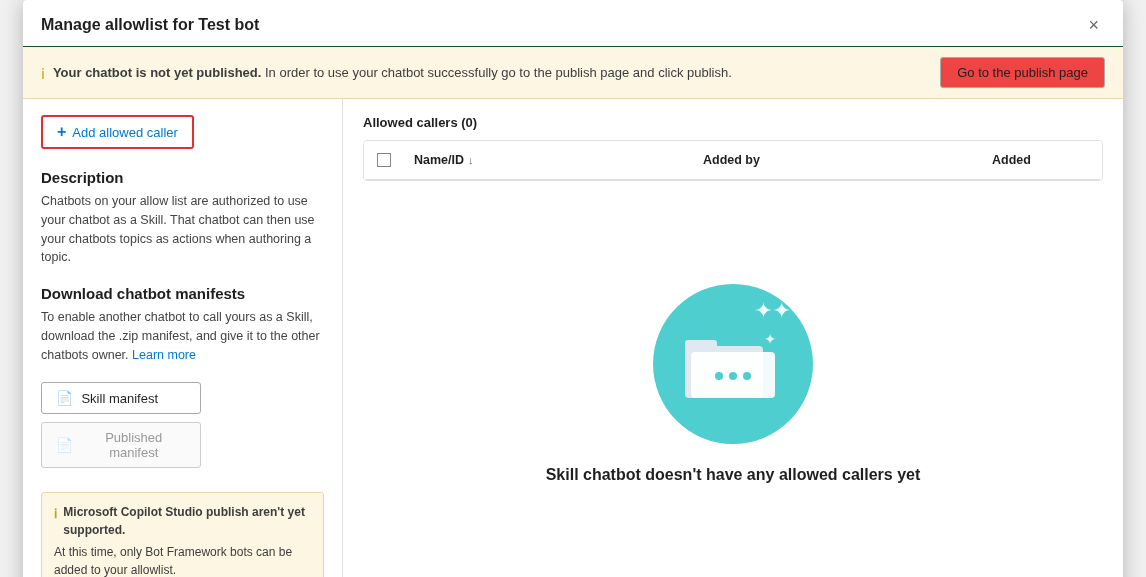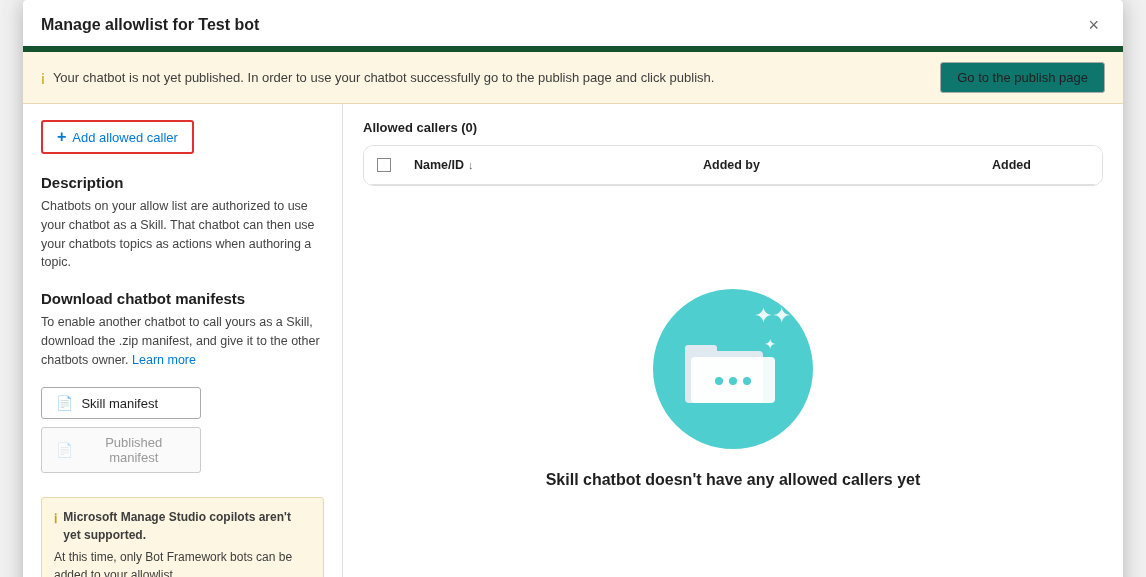--- a/index.html
+++ b/index.html
@@ -18,21 +18,21 @@
       box-shadow: 0 2px 20px rgba(0,0,0,0.25);
       width: 1100px;
       max-width: 1100px;
       overflow: hidden;
     }
     .modal-header {
       display: flex;
       align-items: center;
       justify-content: space-between;
       padding: 14px 18px 10px 18px;
-      border-bottom: 6px solid #14532d;
+      border-bottom: 1px solid #14532d;
     }
     .modal-title {
       font-size: 16px;
       font-weight: 600;
       color: #1f1f1f;
     }
     .close-btn {
       background: none;
       border: none;
       cursor: pointer;
@@ -56,24 +56,24 @@
       gap: 8px;
       font-size: 13px;
       color: #3d3d3d;
     }
     .info-icon {
       color: #c8a010;
       font-size: 15px;
       flex-shrink: 0;
     }
     .warning-banner-left strong {
-      font-weight: 400;
+      font-weight: 700;
     }
     .publish-btn {
-      background: #0f766e;
+      background: #ef4444;
       border: 1px solid #aaa;
       border-radius: 3px;
       padding: 7px 16px;
       font-size: 13px;
       cursor: pointer;
       white-space: nowrap;
       color: #1f1f1f;
     }
     .modal-body {
       display: flex;
@@ -171,21 +171,21 @@
       flex-direction: column;
     }
     .callers-header {
       font-size: 13px;
       font-weight: 600;
       color: #1f1f1f;
       margin-bottom: 10px;
     }
     .table-container {
       border: 1px solid #e0e0e0;
-      border-radius: 10px;
+      border-radius: 4px;
       overflow: hidden;
     }
     .table-header {
       display: grid;
       grid-template-columns: 40px 1fr 1fr 120px;
       background: #fff;
       border-bottom: 1px solid #e0e0e0;
       padding: 8px 0;
     }
     .table-header-cell {
@@ -300,21 +300,21 @@
       </button>
 
       <button class="manifest-btn disabled">
         <span class="file-icon" style="opacity:0.5;">📄</span>
         <span>Published manifest</span>
       </button>
 
       <div class="warning-box">
         <div class="warning-box-title">
           <span style="color:#c8a010; font-size:13px; margin-top:1px;">ℹ</span>
-          <span>Microsoft Manage Studio copilots aren't yet supported.</span>
+          <span>Microsoft Copilot Studio publish aren't yet supported.</span>
         </div>
         <span>At this time, only Bot Framework bots can be added to your allowlist.</span>
       </div>
     </div>
 
     <div class="right-panel">
       <div class="callers-header">Allowed callers (0)</div>
 
       <div class="table-container">
         <div class="table-header">

